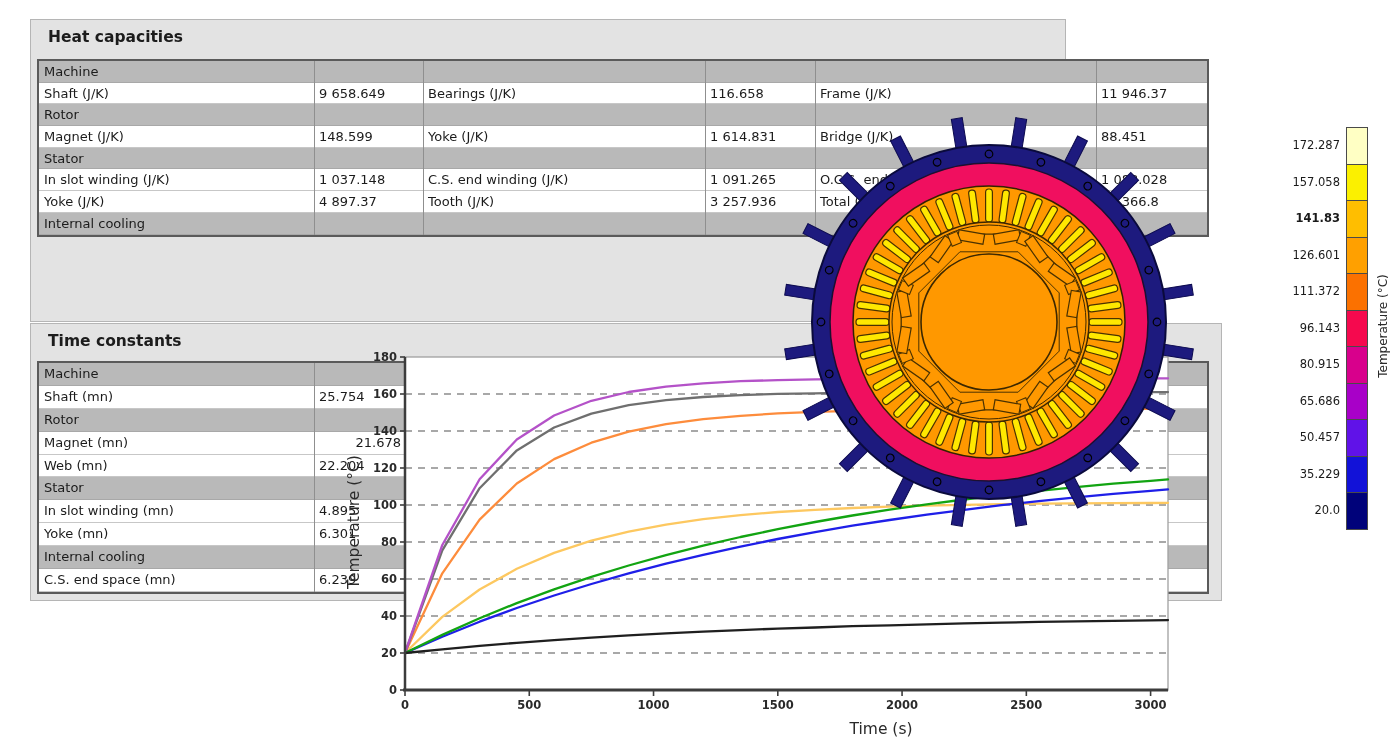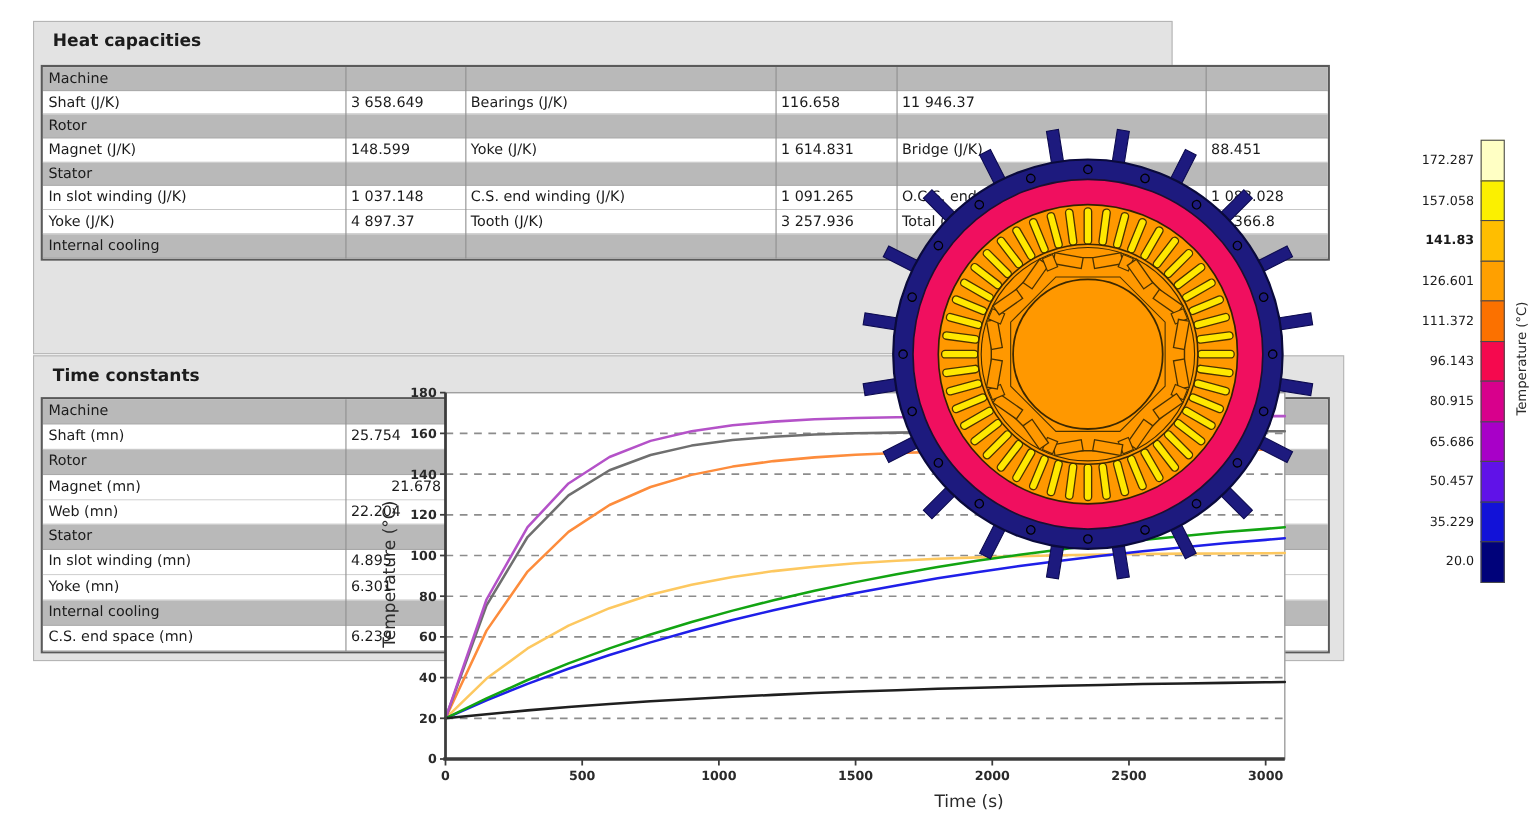--- a/index.html
+++ b/index.html
@@ -34,23 +34,24 @@
         <div class="trow section" style="height: 21.7px;">
           <div class="tcell" style="width: 275px;">Machine</div>
           <div class="tcell" style="width: 109px;"></div>
           <div class="tcell" style="width: 282px;"></div>
           <div class="tcell" style="width: 110px;"></div>
           <div class="tcell" style="width: 281px;"></div>
           <div class="tcell" style="width: 111px;"></div>
         </div>
         <div class="trow data" style="height: 21.7px;">
           <div class="tcell" style="width: 275px;">Shaft (J/K)</div>
-          <div class="tcell" style="width: 109px;">3 658.649</div>
+          <div class="tcell" style="width: 109px;">9 658.649</div>
           <div class="tcell" style="width: 282px;">Bearings (J/K)</div>
           <div class="tcell" style="width: 110px;">116.658</div>
+          <div class="tcell" style="width: 281px;">Frame (J/K)</div>
           <div class="tcell" style="width: 111px;">11 946.37</div>
         </div>
         <div class="trow section" style="height: 21.7px;">
           <div class="tcell" style="width: 275px;">Rotor</div>
           <div class="tcell" style="width: 109px;"></div>
           <div class="tcell" style="width: 282px;"></div>
           <div class="tcell" style="width: 110px;"></div>
           <div class="tcell" style="width: 281px;"></div>
           <div class="tcell" style="width: 111px;"></div>
         </div>

